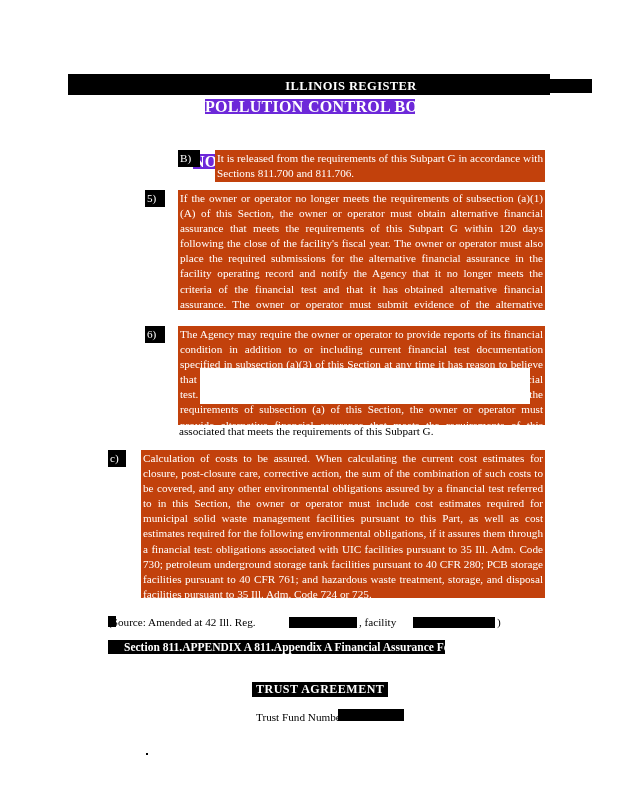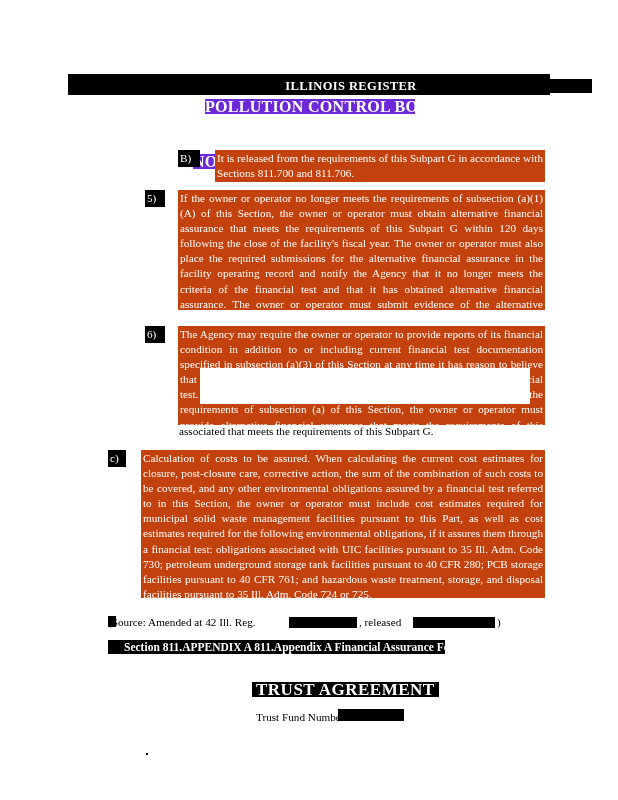--- a/index.html
+++ b/index.html
@@ -118,21 +118,21 @@
     font-weight: bold;
     line-height: 14px;
     padding: 0 16px;
     white-space: nowrap;
     box-sizing: border-box;
   }
   .ta-title {
     position: absolute;
     background: #000000;
     color: #ffffff;
-    font-size: 17px;
+    font-size: 12px;
     font-weight: bold;
     letter-spacing: 0.5px;
     line-height: 15px;
     padding: 0 4px;
     white-space: nowrap;
     text-align: right;
   }
   .tfn {
     position: absolute;
     font-size: 11.2px;
@@ -179,21 +179,21 @@
   <div class="patch-txt" style="left:330px;top:381px;">&nbsp;</div>
   <div class="patch" style="left:178px;top:425px;width:367px;height:7px;"></div>
   <div class="tail" style="left:179px;top:424px;width:367px;">associated that meets the requirements of this Subpart G.</div>
 
   <div class="marker" style="left:108px;top:450px;width:18px;">c)</div>
   <div class="blk" style="left:141px;top:450px;width:404px;height:148px;">Calculation of costs to be assured.  When calculating the current cost estimates for closure, post-closure care, corrective action, the sum of the combination of such costs to be covered, and any other environmental obligations assured by a financial test referred to in this Section, the owner or operator must include cost estimates required for municipal solid waste management facilities pursuant to this Part, as well as cost estimates required for the following environmental obligations, if it assures them through a financial test:  obligations associated with UIC facilities pursuant to 35 Ill. Adm. Code 730; petroleum underground storage tank facilities pursuant to 40 CFR 280; PCB storage facilities pursuant to 40 CFR 761; and hazardous waste treatment, storage, and disposal facilities pursuant to 35 Ill. Adm. Code 724 or 725.</div>
 
   <div class="src-line" style="left:108px;top:615px;">(Source:  Amended at 42 Ill. Reg.</div>
   <div class="src-blk" style="left:108px;top:616px;width:8px;"></div>
   <div class="src-blk" style="left:289px;top:617px;width:68px;"></div>
-  <div class="src-line" style="left:359px;top:615px;">, released</div>
+  <div class="src-line" style="left:359px;top:615px;">, facility</div>
   <div class="src-blk" style="left:413px;top:617px;width:82px;"></div>
   <div class="src-line" style="left:497px;top:615px;">)</div>
 
   <div class="sec-line" style="left:108px;top:640px;width:337px;">Section 811.APPENDIX A 811.Appendix A Financial Assurance Forms</div>
 
   <div class="ta-title" style="left:252px;top:682px;">TRUST AGREEMENT</div>
 
   <div class="tfn" style="left:256px;top:710px;">Trust Fund Number</div>
   <div class="tfn-blk" style="left:338px;top:709px;width:66px;"></div>
 

